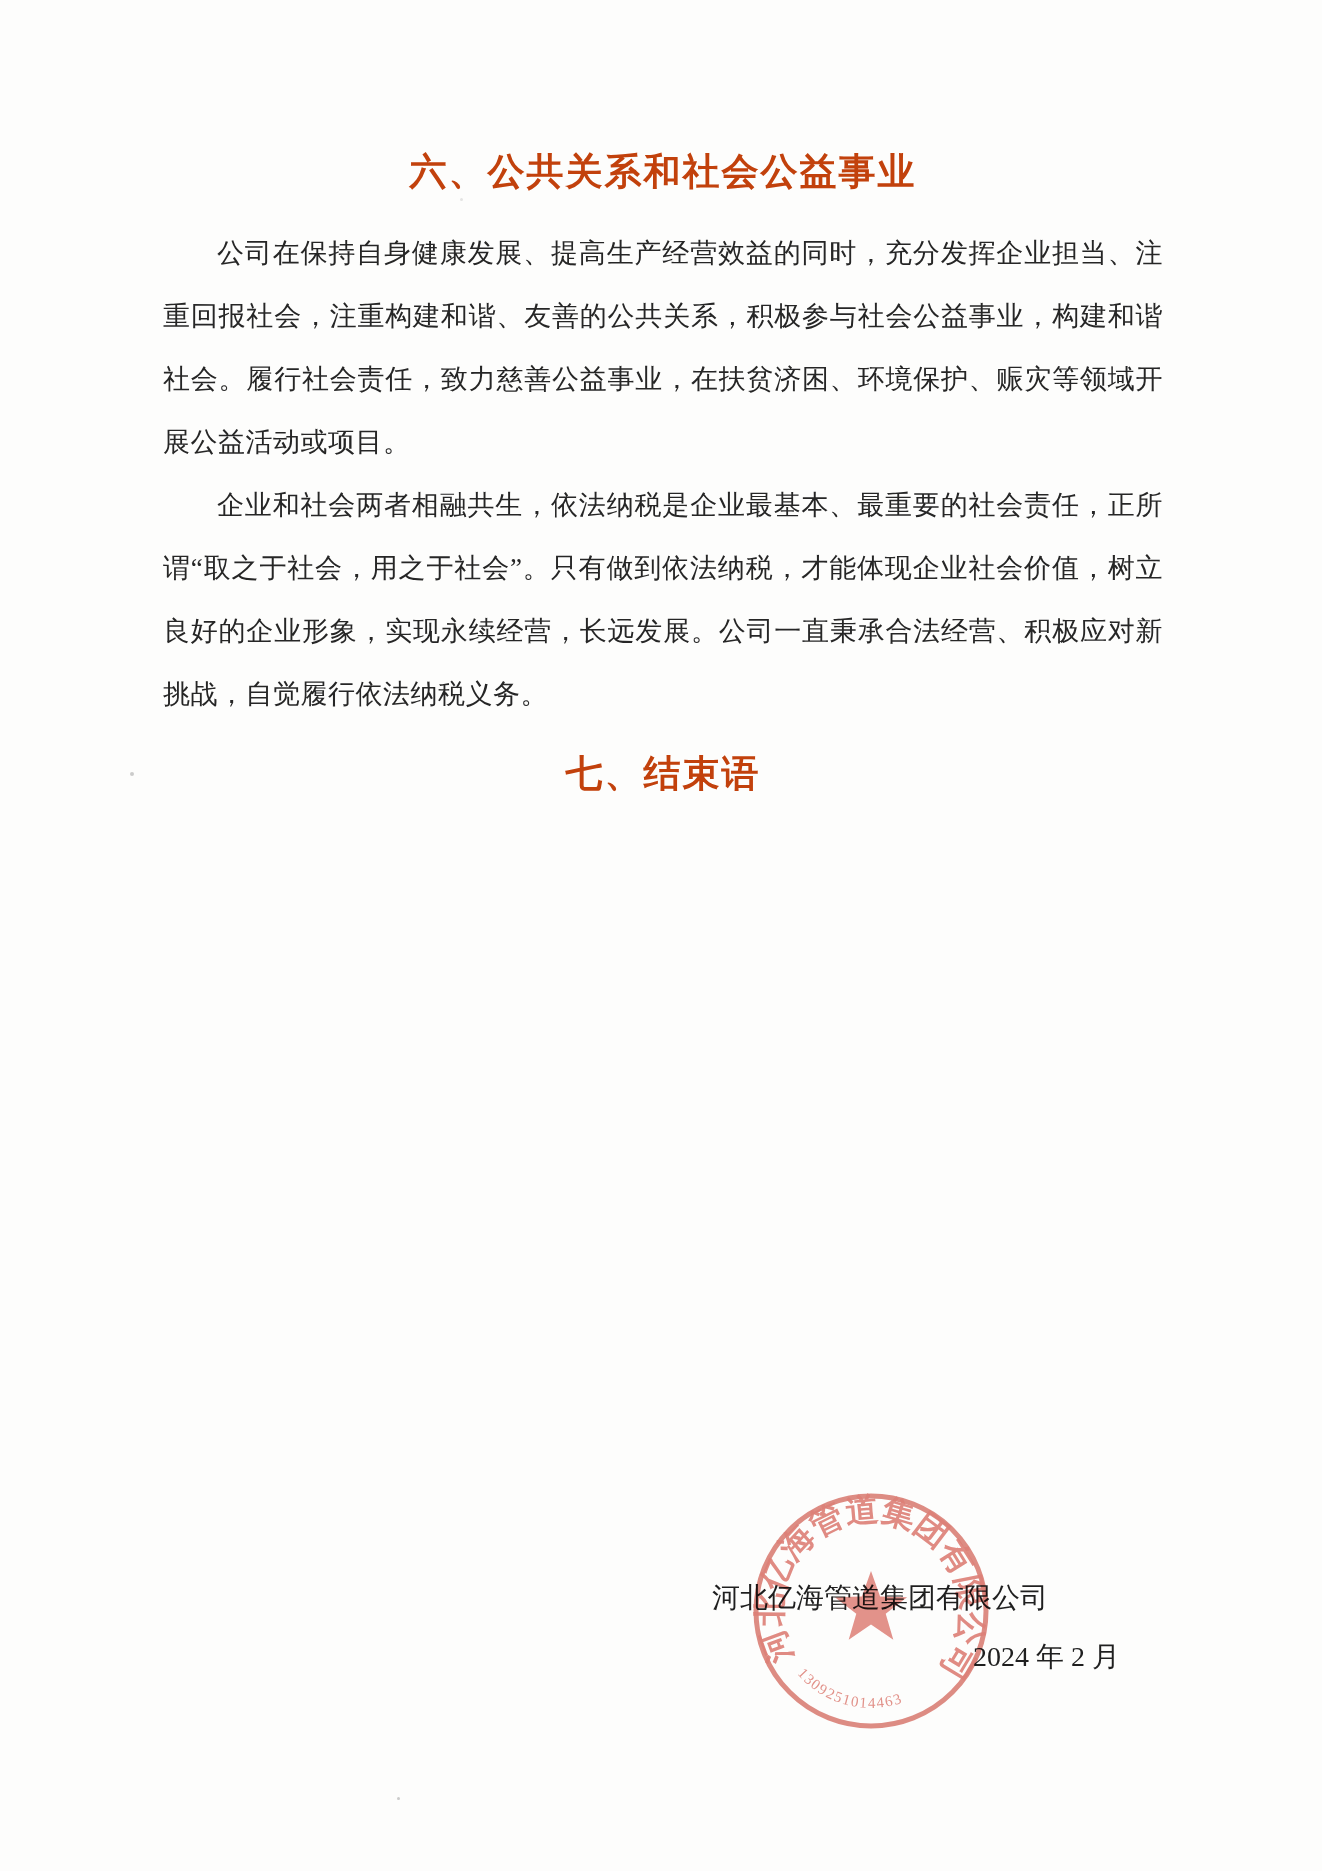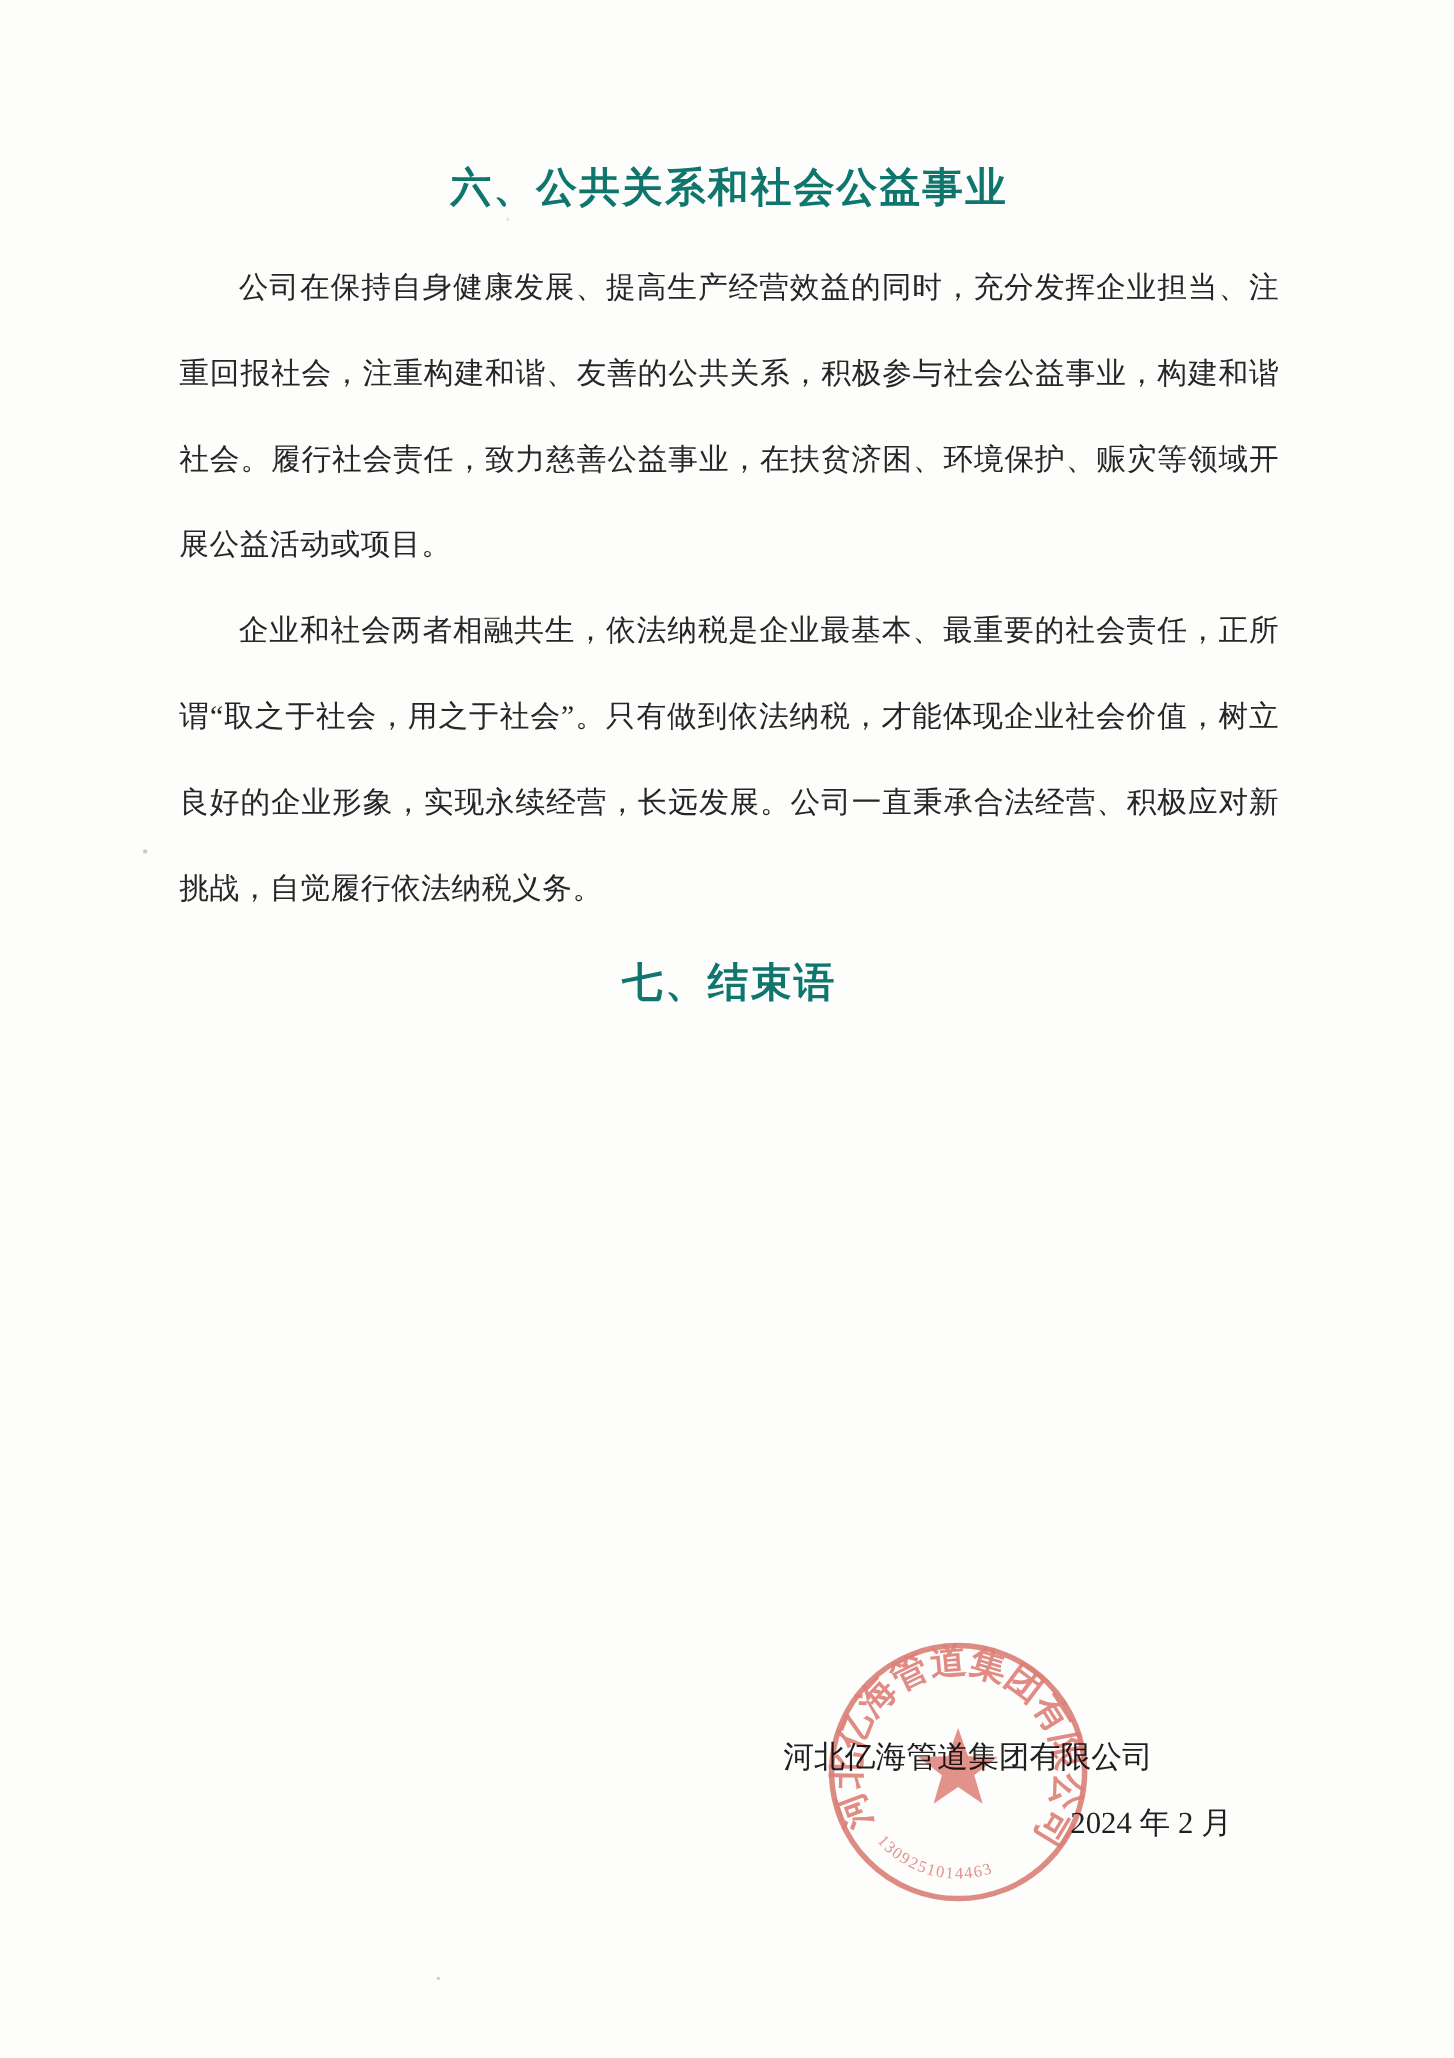--- a/index.html
+++ b/index.html
@@ -18,30 +18,30 @@
     left: 163px;
     top: 148px;
     width: 1000px;
   }
   .sec-heading {
     text-align: center;
     font-size: 37px;
     font-weight: bold;
     line-height: 48px;
     margin: 0 0 26px 0;
-    color: #0f766e;
+    color: #c2410c;
     letter-spacing: 2px;
   }
   .sec-heading.second {
     margin-top: 24px;
     margin-bottom: 24px;
   }
   p.body-par {
     font-size: 27px;
-    line-height: 78px;
+    line-height: 63px;
     text-align: justify;
     text-indent: 2em;
     margin: 0;
     letter-spacing: 0.5px;
   }
   p.body-par.tight { line-height: 54px; }
   .signature {
     position: absolute;
     left: 620px;
     top: 1583px;

